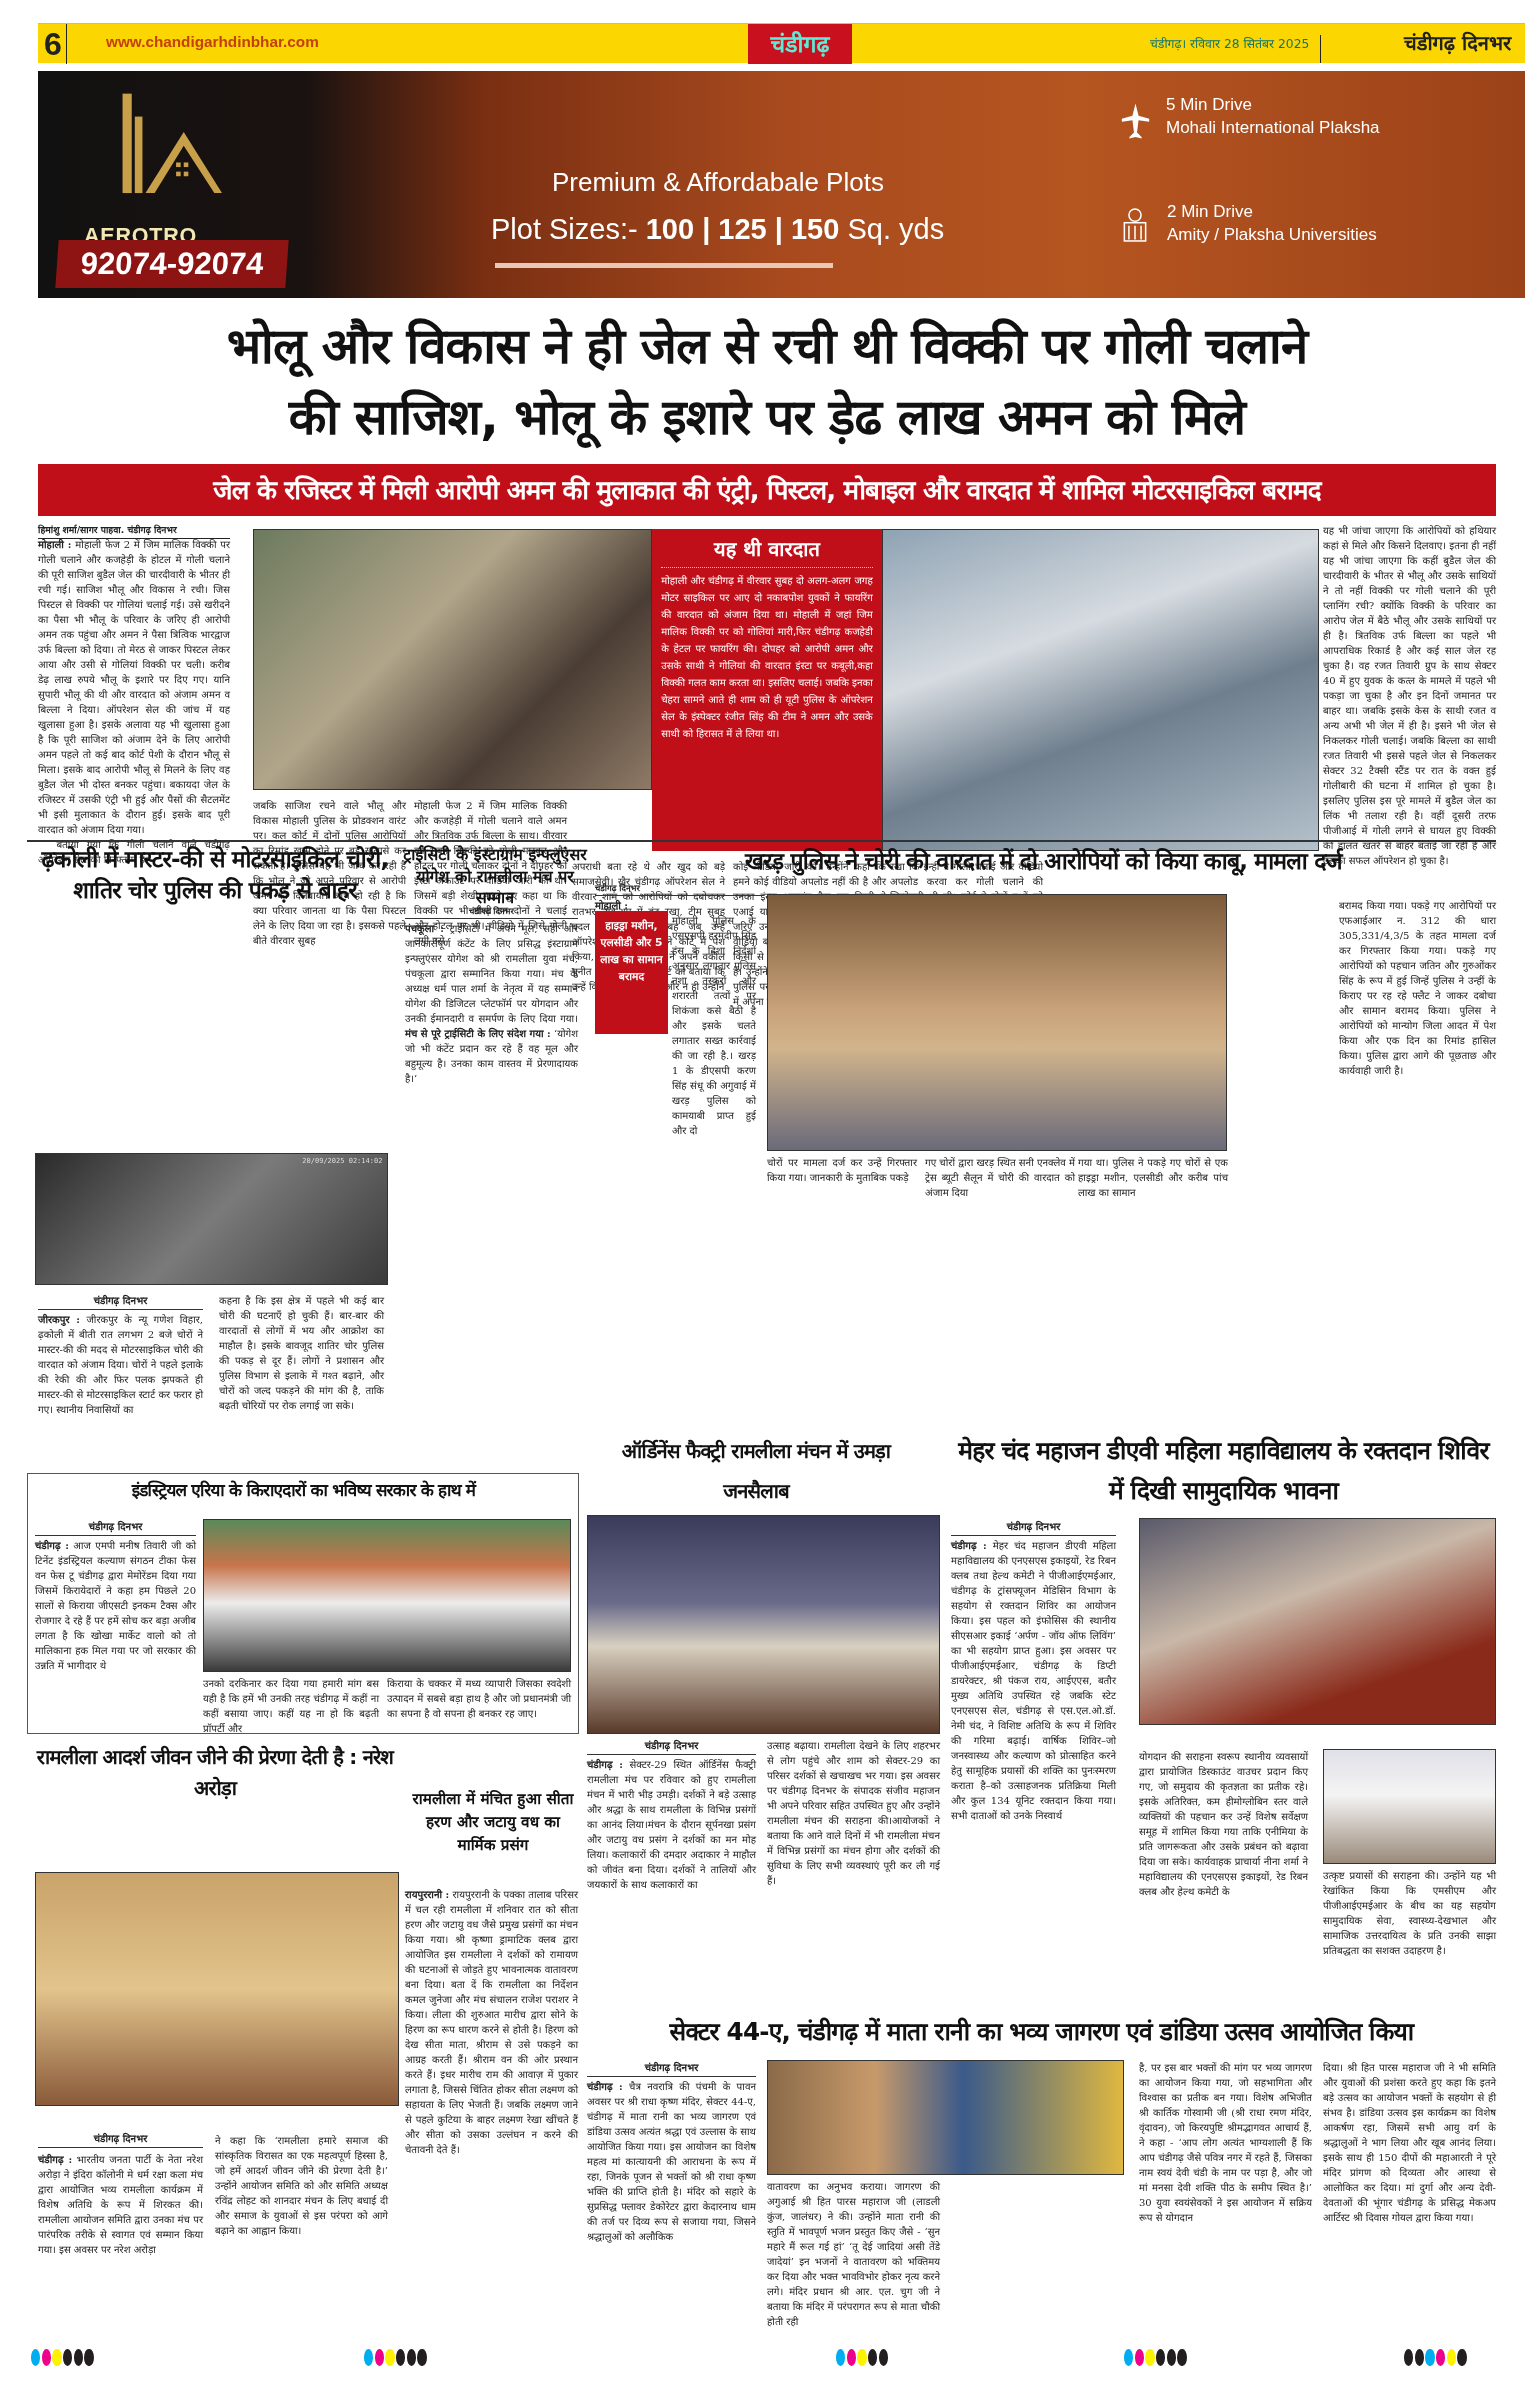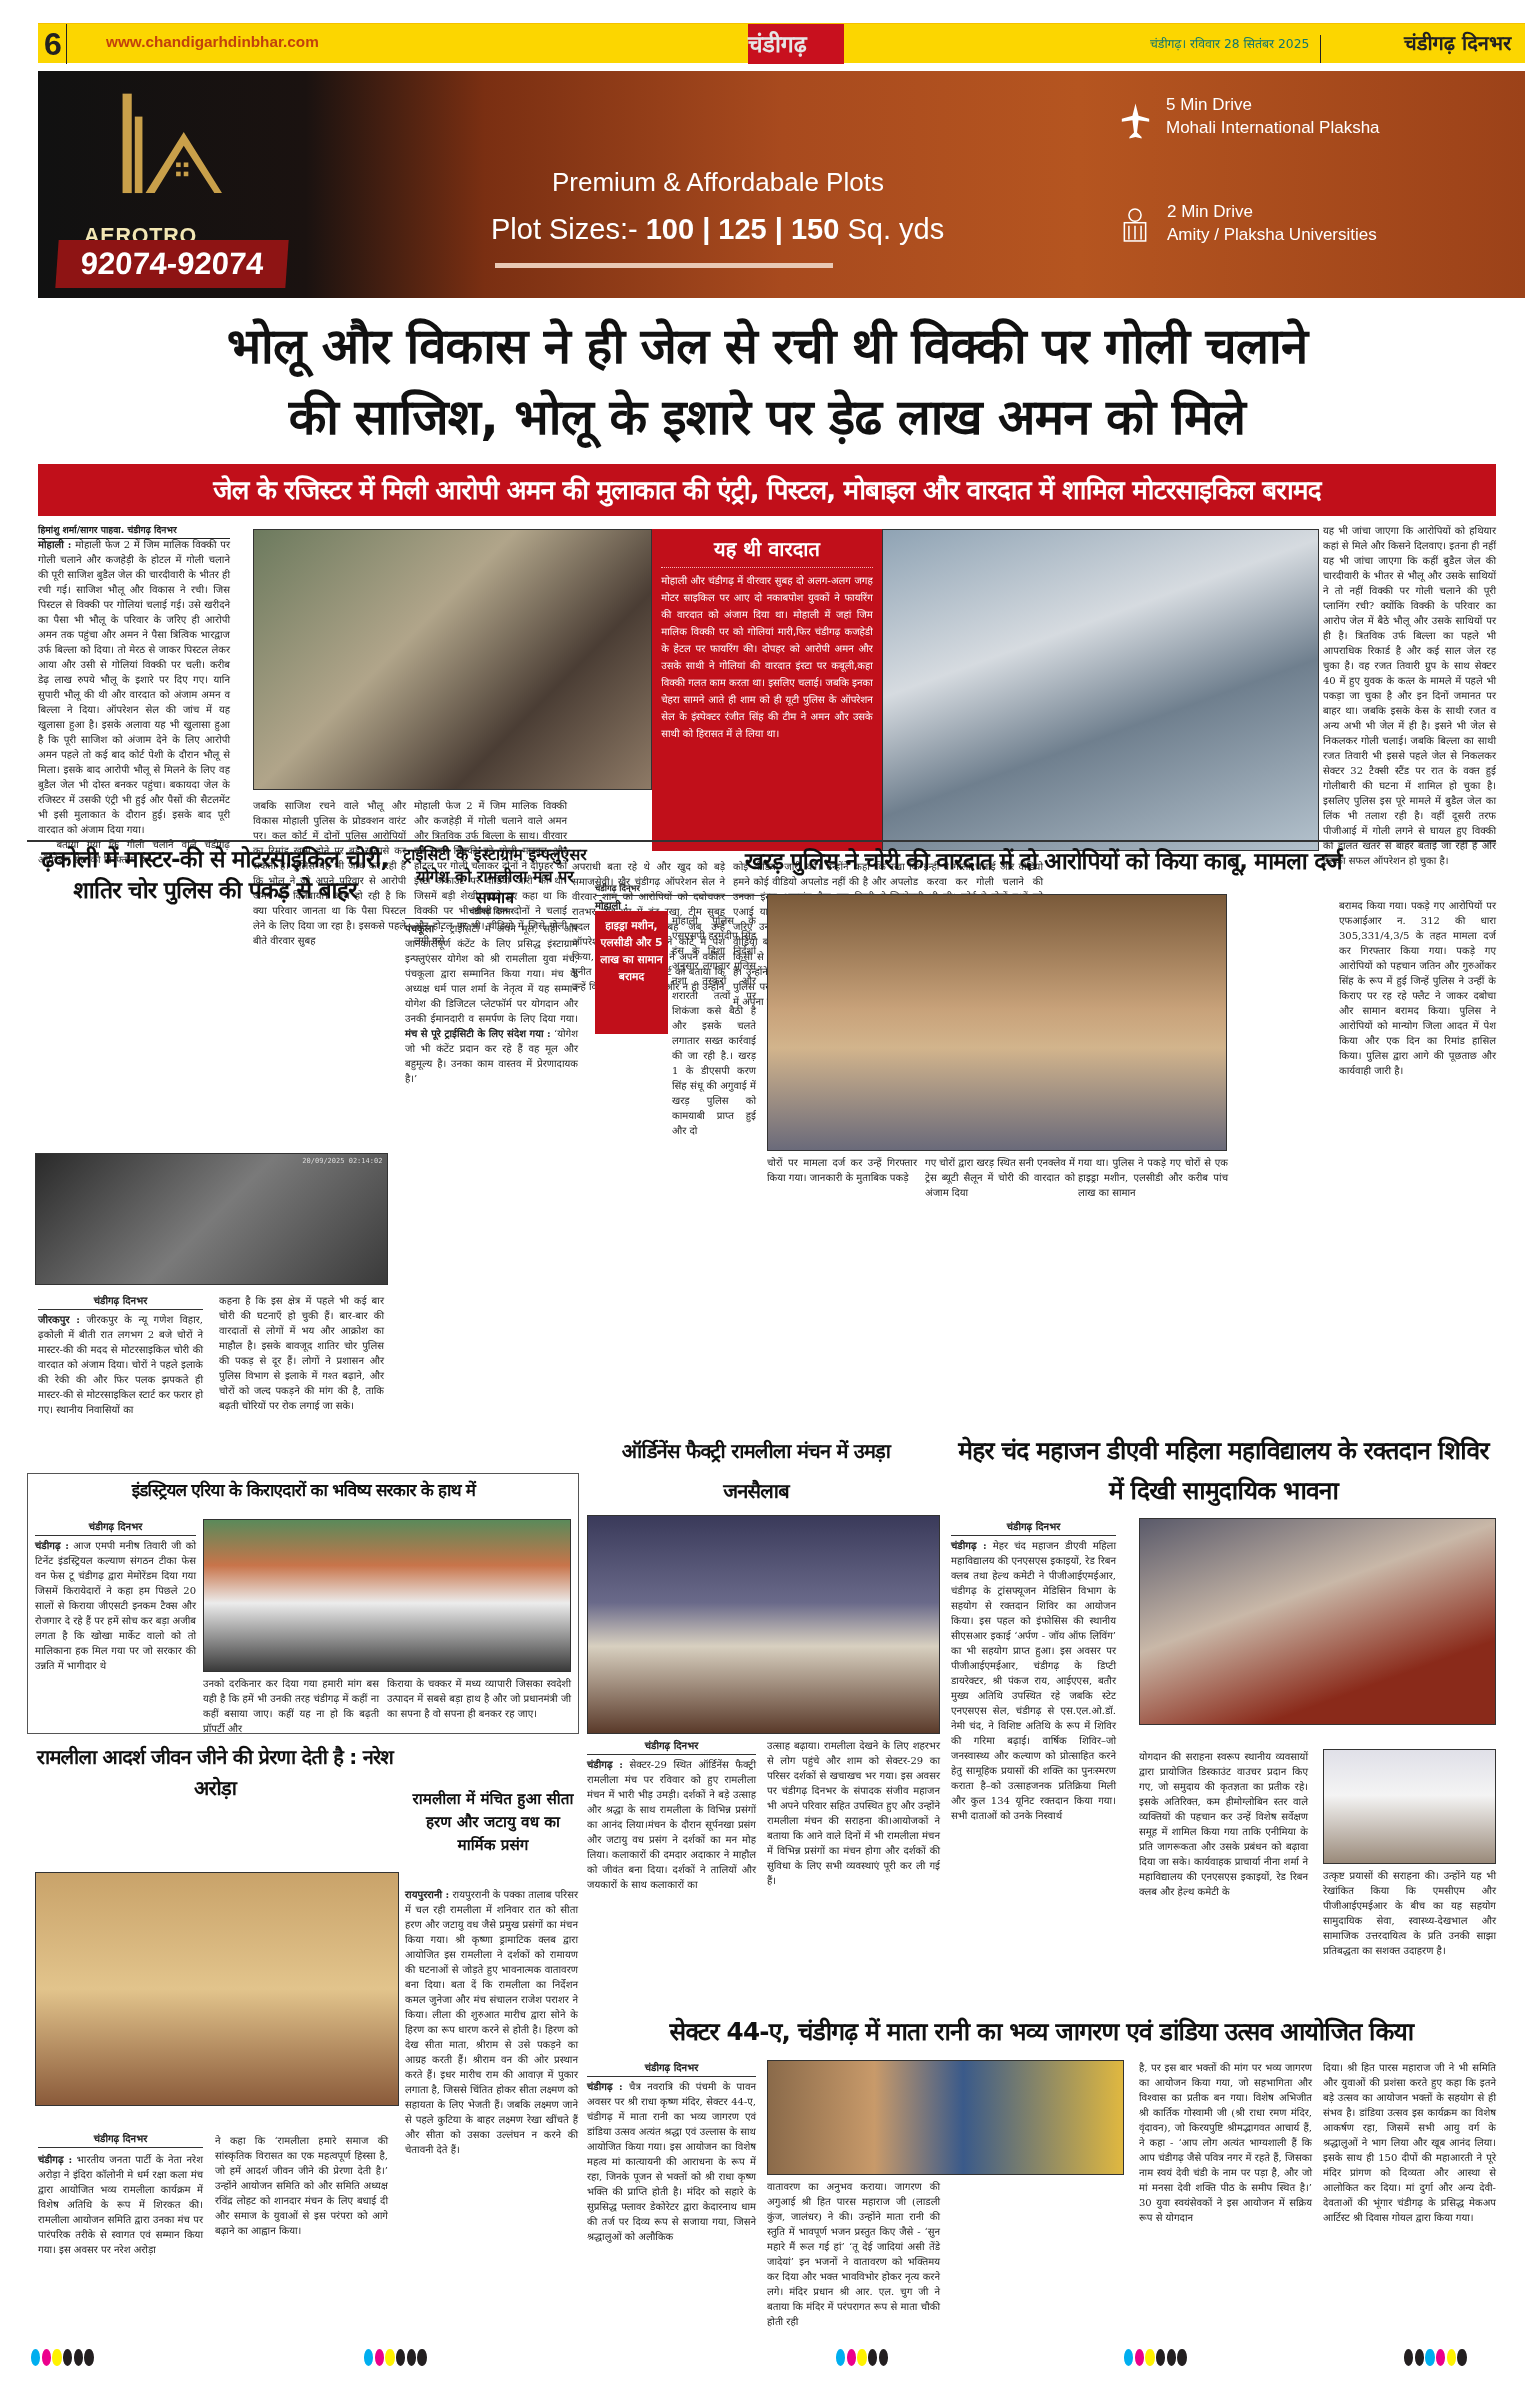--- a/index.html
+++ b/index.html
@@ -1,21 +1,21 @@
 <!DOCTYPE html>
 <html style="font-size:12.3px"><head>
 <meta charset="utf-8">
 <style>
 *{box-sizing:border-box;margin:0;padding:0}
 body{width:1525px;height:2401px;background:#fff;font-family:"DejaVu Sans",sans-serif;color:#222;position:relative;overflow:hidden}
 .abs{position:absolute}
 .masthead{left:38px;top:23px;width:1488px;height:40px;background:#fcd600;border-top:1.5px solid #f5c000}
 .pgno{left:6.1px;top:0;font:bold 32px "Liberation Sans",sans-serif;color:#222;width:23px;border-right:1.5px solid #222;height:40px;line-height:40px}
 .url{left:68px;top:9.2px;font:bold 15.3px "Liberation Sans",sans-serif;color:#c2410c}
-.citytag{left:710px;top:0;width:96px;height:40px;background:#c8101e;color:#e5e5e5;font:bold 23px "DejaVu Sans",sans-serif;line-height:40px}
+.citytag{left:710px;top:0;width:104px;height:40px;background:#c8101e;color:#5eead4;font:bold 23px "DejaVu Sans",sans-serif;text-align:center;line-height:40px}
 .dateline{left:1112px;top:10.7px;font:12.3px "DejaVu Sans",sans-serif;color:#0f766e;border-right:1.5px solid #222;padding-right:10.7px;height:28px}
 .brand{left:1366px;top:4.6px;font:bold 20px "DejaVu Sans",sans-serif;color:#222}
 .ad{left:38px;top:71px;width:1488px;height:227px;background:linear-gradient(90deg,#111 0%,#1a1210 18%,#7a2f12 30%,#a84a1e 50%,#b55520 70%,#9c4219 100%);overflow:hidden}
 .ad-logo{left:23px;top:15.3px;width:169px;height:130px}
 .ad-brand{left:46px;top:153px;color:#f3e7b4;font:bold 21.5px "Liberation Sans",sans-serif;letter-spacing:0.8px}
 .ad-phone{left:19px;top:230px;width:230px;height:51px;background:#8e1414;color:#fff;font:bold 31px "Liberation Sans",sans-serif;text-align:center;line-height:51px;transform:skewX(-4deg)}
 .ad-head{left:468px;top:38px;color:#fff;font:bold 38px "Liberation Sans",sans-serif}
 .ad-sub{left:514px;top:107px;color:#fff;font:26px "Liberation Sans",sans-serif}
 .ad-size{left:453px;top:153px;color:#fff;font:29px "Liberation Sans",sans-serif}
 .ad-size b{font-weight:bold}

